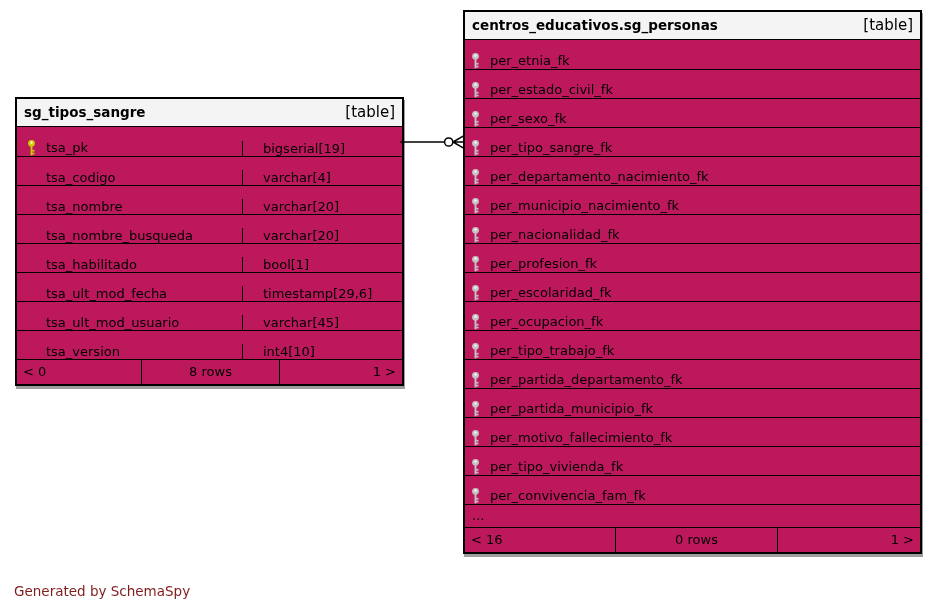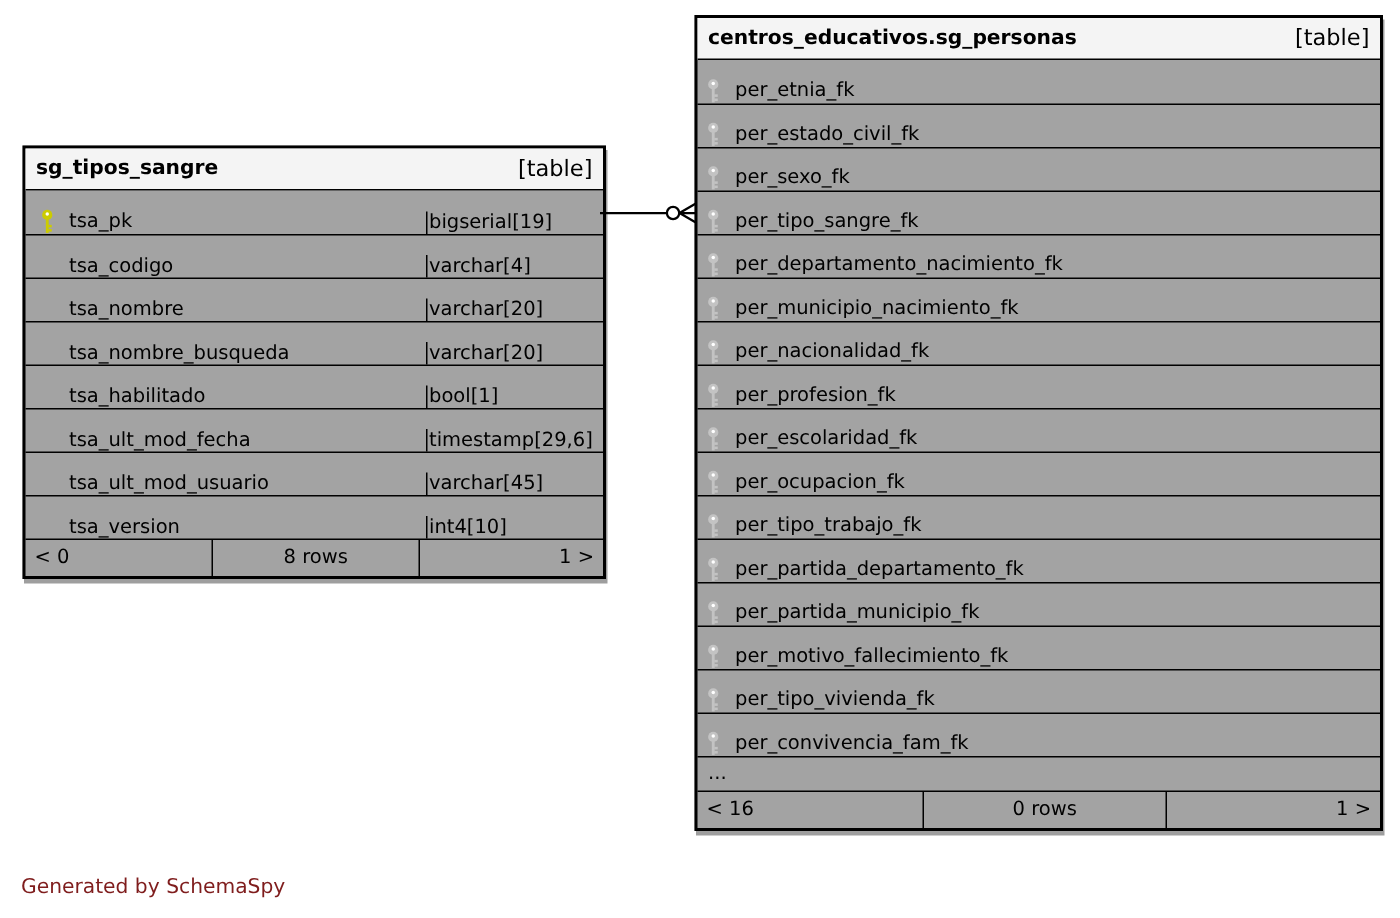--- a/index.html
+++ b/index.html
@@ -6,21 +6,21 @@
     margin: 0; padding: 0;
     width: 933px; height: 612px;
     background: #ffffff;
     font-family: "DejaVu Sans", "Liberation Sans", sans-serif;
     overflow: hidden;
   }
   .canvas { position: relative; width: 933px; height: 612px; }
 
   .db-table {
     position: absolute;
-    background: #a3a3a3;
+    background: #be185d;
     border: 2px solid var(--border, #000);
     box-shadow: 1px 3px 0 var(--shadow, #9e9e9e);
     font-size: 13px;
     color: #000;
   }
   .tbl-header {
     height: 27px; line-height: 27px;
     background: var(--header-bg, #f4f4f4);
     border-bottom: 1px solid var(--border, #000);
     display: flex; justify-content: space-between; align-items: center;
@@ -36,24 +36,24 @@
   }
   .tbl-rows .row + .row { border-top: 1px solid var(--border, #000); }
 
   .cell-name {
     flex: 1; display: flex; align-items: center;
     padding-left: 9px; overflow: hidden; white-space: nowrap;
   }
   .right-table .cell-name { padding-left: 5px; }
   .icon-wrap { width: 12px; margin-right: 8px; display: inline-flex; align-items: center; flex: none; }
   .cell-type {
-    width: 118px; flex: none;
+    width: 160px; flex: none;
     border-left: 1px solid var(--border, #000);
     display: flex; align-items: center;
-    padding-left: 1px; box-sizing: border-box;
+    padding-left: 20px; box-sizing: border-box;
     white-space: nowrap;
   }
 
   .dots-row {
     border-top: 1px solid var(--border, #000);
     height: 22px; line-height: 21px;
     padding-left: 7px;
   }
 
   .tbl-footer {

